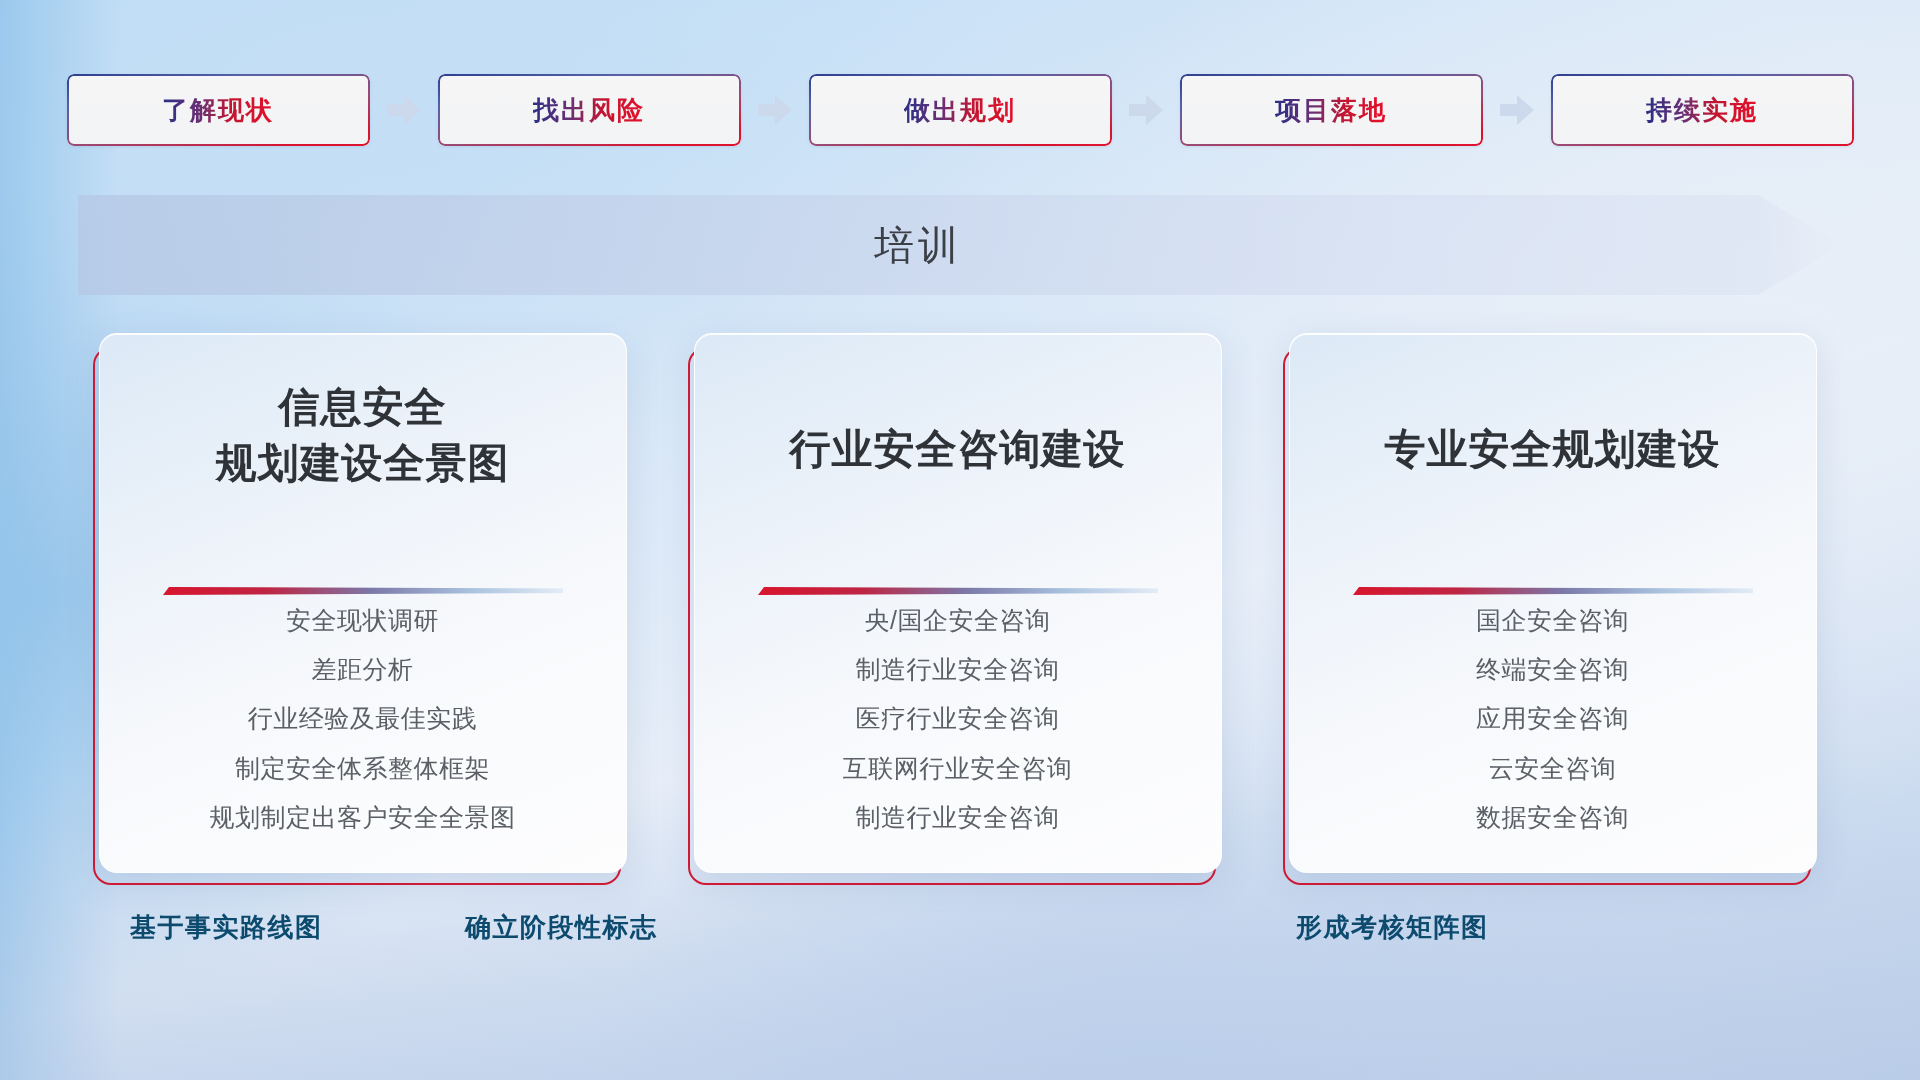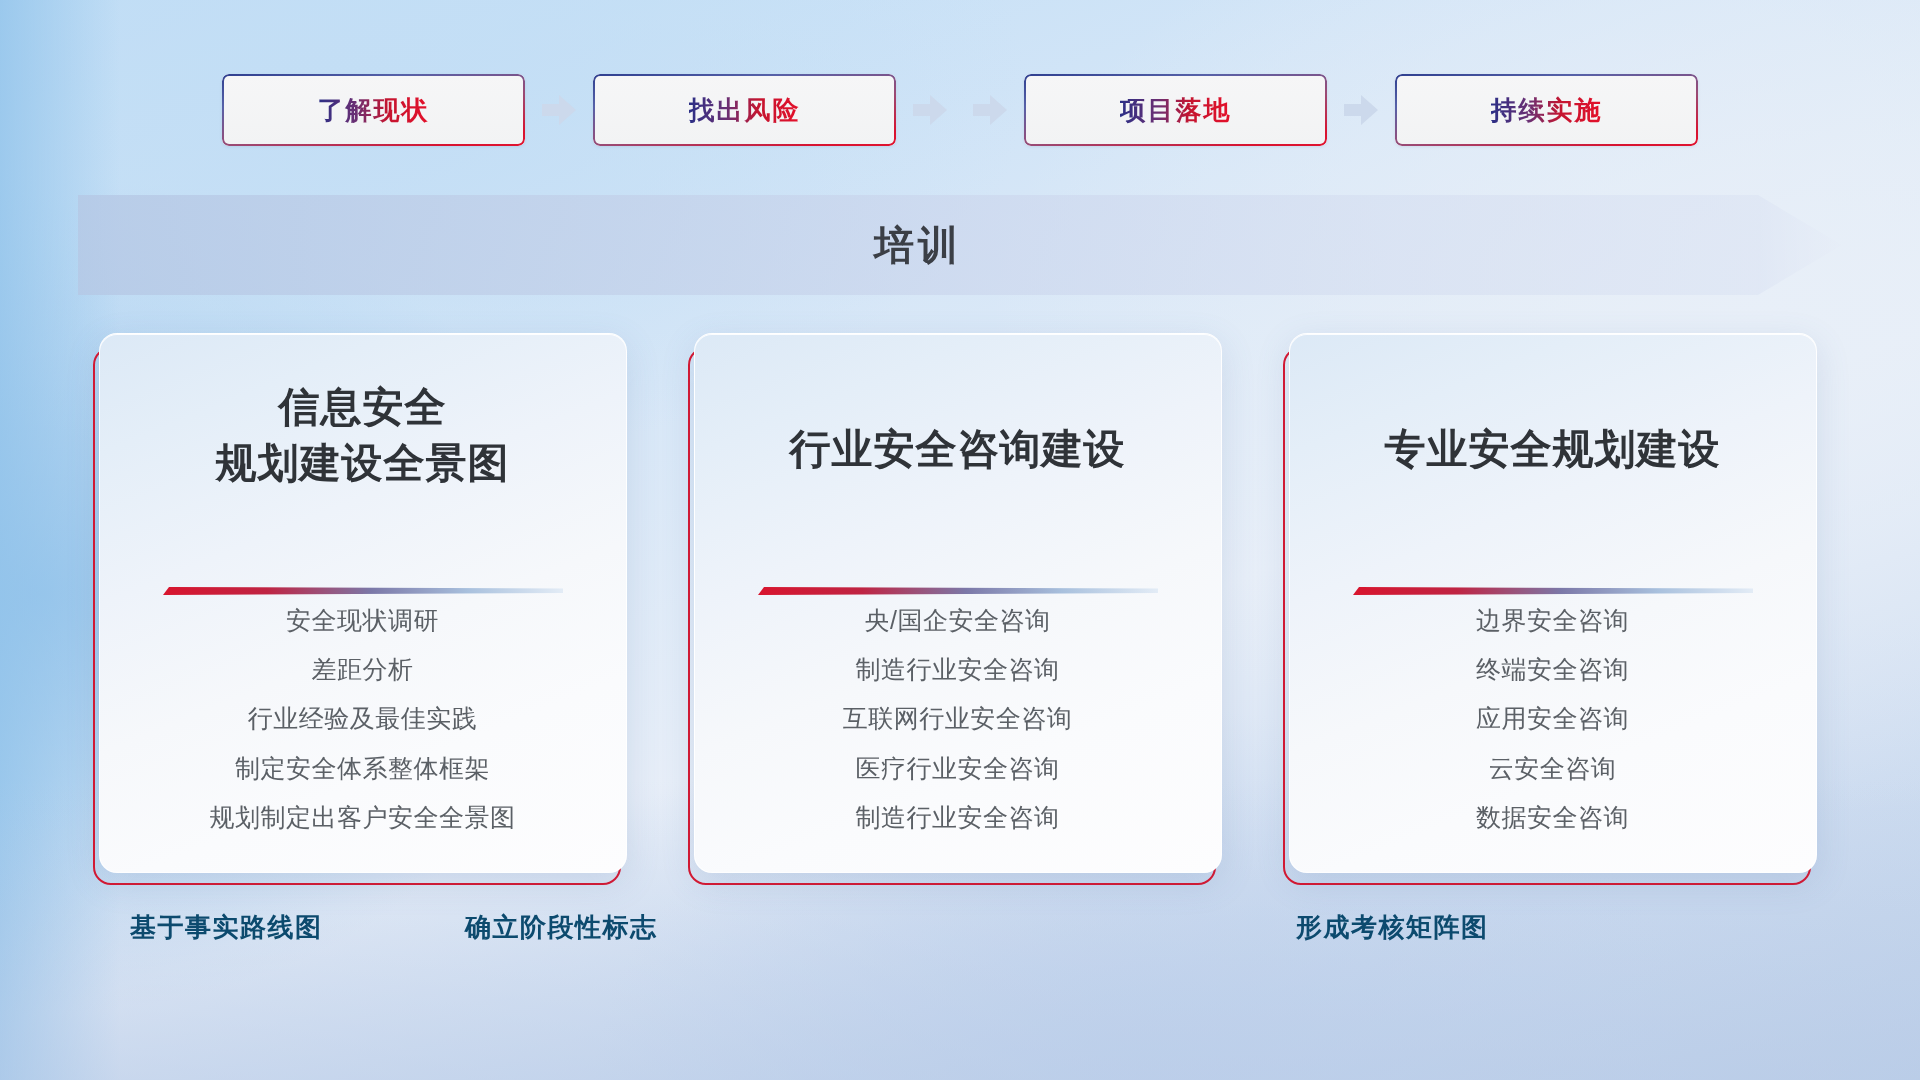--- a/index.html
+++ b/index.html
@@ -75,21 +75,21 @@
         rgba(205,216,238,.72) 55%,
         rgba(214,223,241,.66) 78%,
         rgba(219,227,243,.58) 100%);
   }
   .band-tip{
     position:absolute; left:1680px; top:-14px; width:84px; height:128px;
   }
   .band-title{
     position:absolute; left:0; top:0; width:1680px; height:100px;
     display:flex; align-items:center; justify-content:center;
-    font-size:40px; font-weight:700; color:#3b3f46; letter-spacing:4px;
+    font-size:40px; font-weight:400; color:#3b3f46; letter-spacing:4px;
   }
 
   
   .cards{
     position:absolute; left:0; top:333px; width:1920px; height:552px;
     display:flex; justify-content:center; gap:62px;
   }
   .card-wrap{ position:relative; width:533px; height:552px; }
 
   
@@ -152,20 +152,23 @@
         <polygon points="0,9 17,9 17,0 34,15 17,30 17,21 0,21" fill="#ccd9ec"></polygon>
       </svg>
     </div>
     <div class="step">
       <span class="step-label">找出风险</span>
     </div>
     <div class="step-arrow">
       <svg width="34" height="30" viewBox="0 0 34 30" aria-hidden="true">
         <polygon points="0,9 17,9 17,0 34,15 17,30 17,21 0,21" fill="#ccd9ec"></polygon>
       </svg>
+    </div>
+    <div class="step">
+      <span class="step-label">做出规划</span>
     </div>
     <div class="step-arrow">
       <svg width="34" height="30" viewBox="0 0 34 30" aria-hidden="true">
         <polygon points="0,9 17,9 17,0 34,15 17,30 17,21 0,21" fill="#ccd9ec"></polygon>
       </svg>
     </div>
     <div class="step">
       <span class="step-label">项目落地</span>
     </div>
     <div class="step-arrow">
@@ -238,22 +241,22 @@
                 <stop offset="76%" stop-color="#a8c0dd"></stop>
                 <stop offset="100%" stop-color="#e3ecf6"></stop>
               </linearGradient>
             </defs>
             <polygon points="6,3 400,4.5 400,9 0,11" fill="url(#dv1)"></polygon>
           </svg>
         </div>
         <ul class="card-list">
           <li>央/国企安全咨询</li>
           <li>制造行业安全咨询</li>
+          <li>医疗行业安全咨询</li>
           <li>互联网行业安全咨询</li>
-          <li>医疗行业安全咨询</li>
           <li>制造行业安全咨询</li>
         </ul>
         <div style="height: 34px;"></div>
       </div>
     </div>
     <div class="card-wrap">
       <div class="card-red"></div>
       <div class="card">
         <div class="card-title">专业安全规划建设</div>
         <div class="divider">
@@ -264,21 +267,21 @@
                 <stop offset="26%" stop-color="#bf2443"></stop>
                 <stop offset="52%" stop-color="#7b78a8"></stop>
                 <stop offset="76%" stop-color="#a8c0dd"></stop>
                 <stop offset="100%" stop-color="#e3ecf6"></stop>
               </linearGradient>
             </defs>
             <polygon points="6,3 400,4.5 400,9 0,11" fill="url(#dv2)"></polygon>
           </svg>
         </div>
         <ul class="card-list">
-          <li>边界安全咨询</li>
+          <li>国企安全咨询</li>
           <li>终端安全咨询</li>
           <li>应用安全咨询</li>
           <li>云安全咨询</li>
           <li>数据安全咨询</li>
         </ul>
         <div style="height: 34px;"></div>
       </div>
     </div>
   </div>
 

